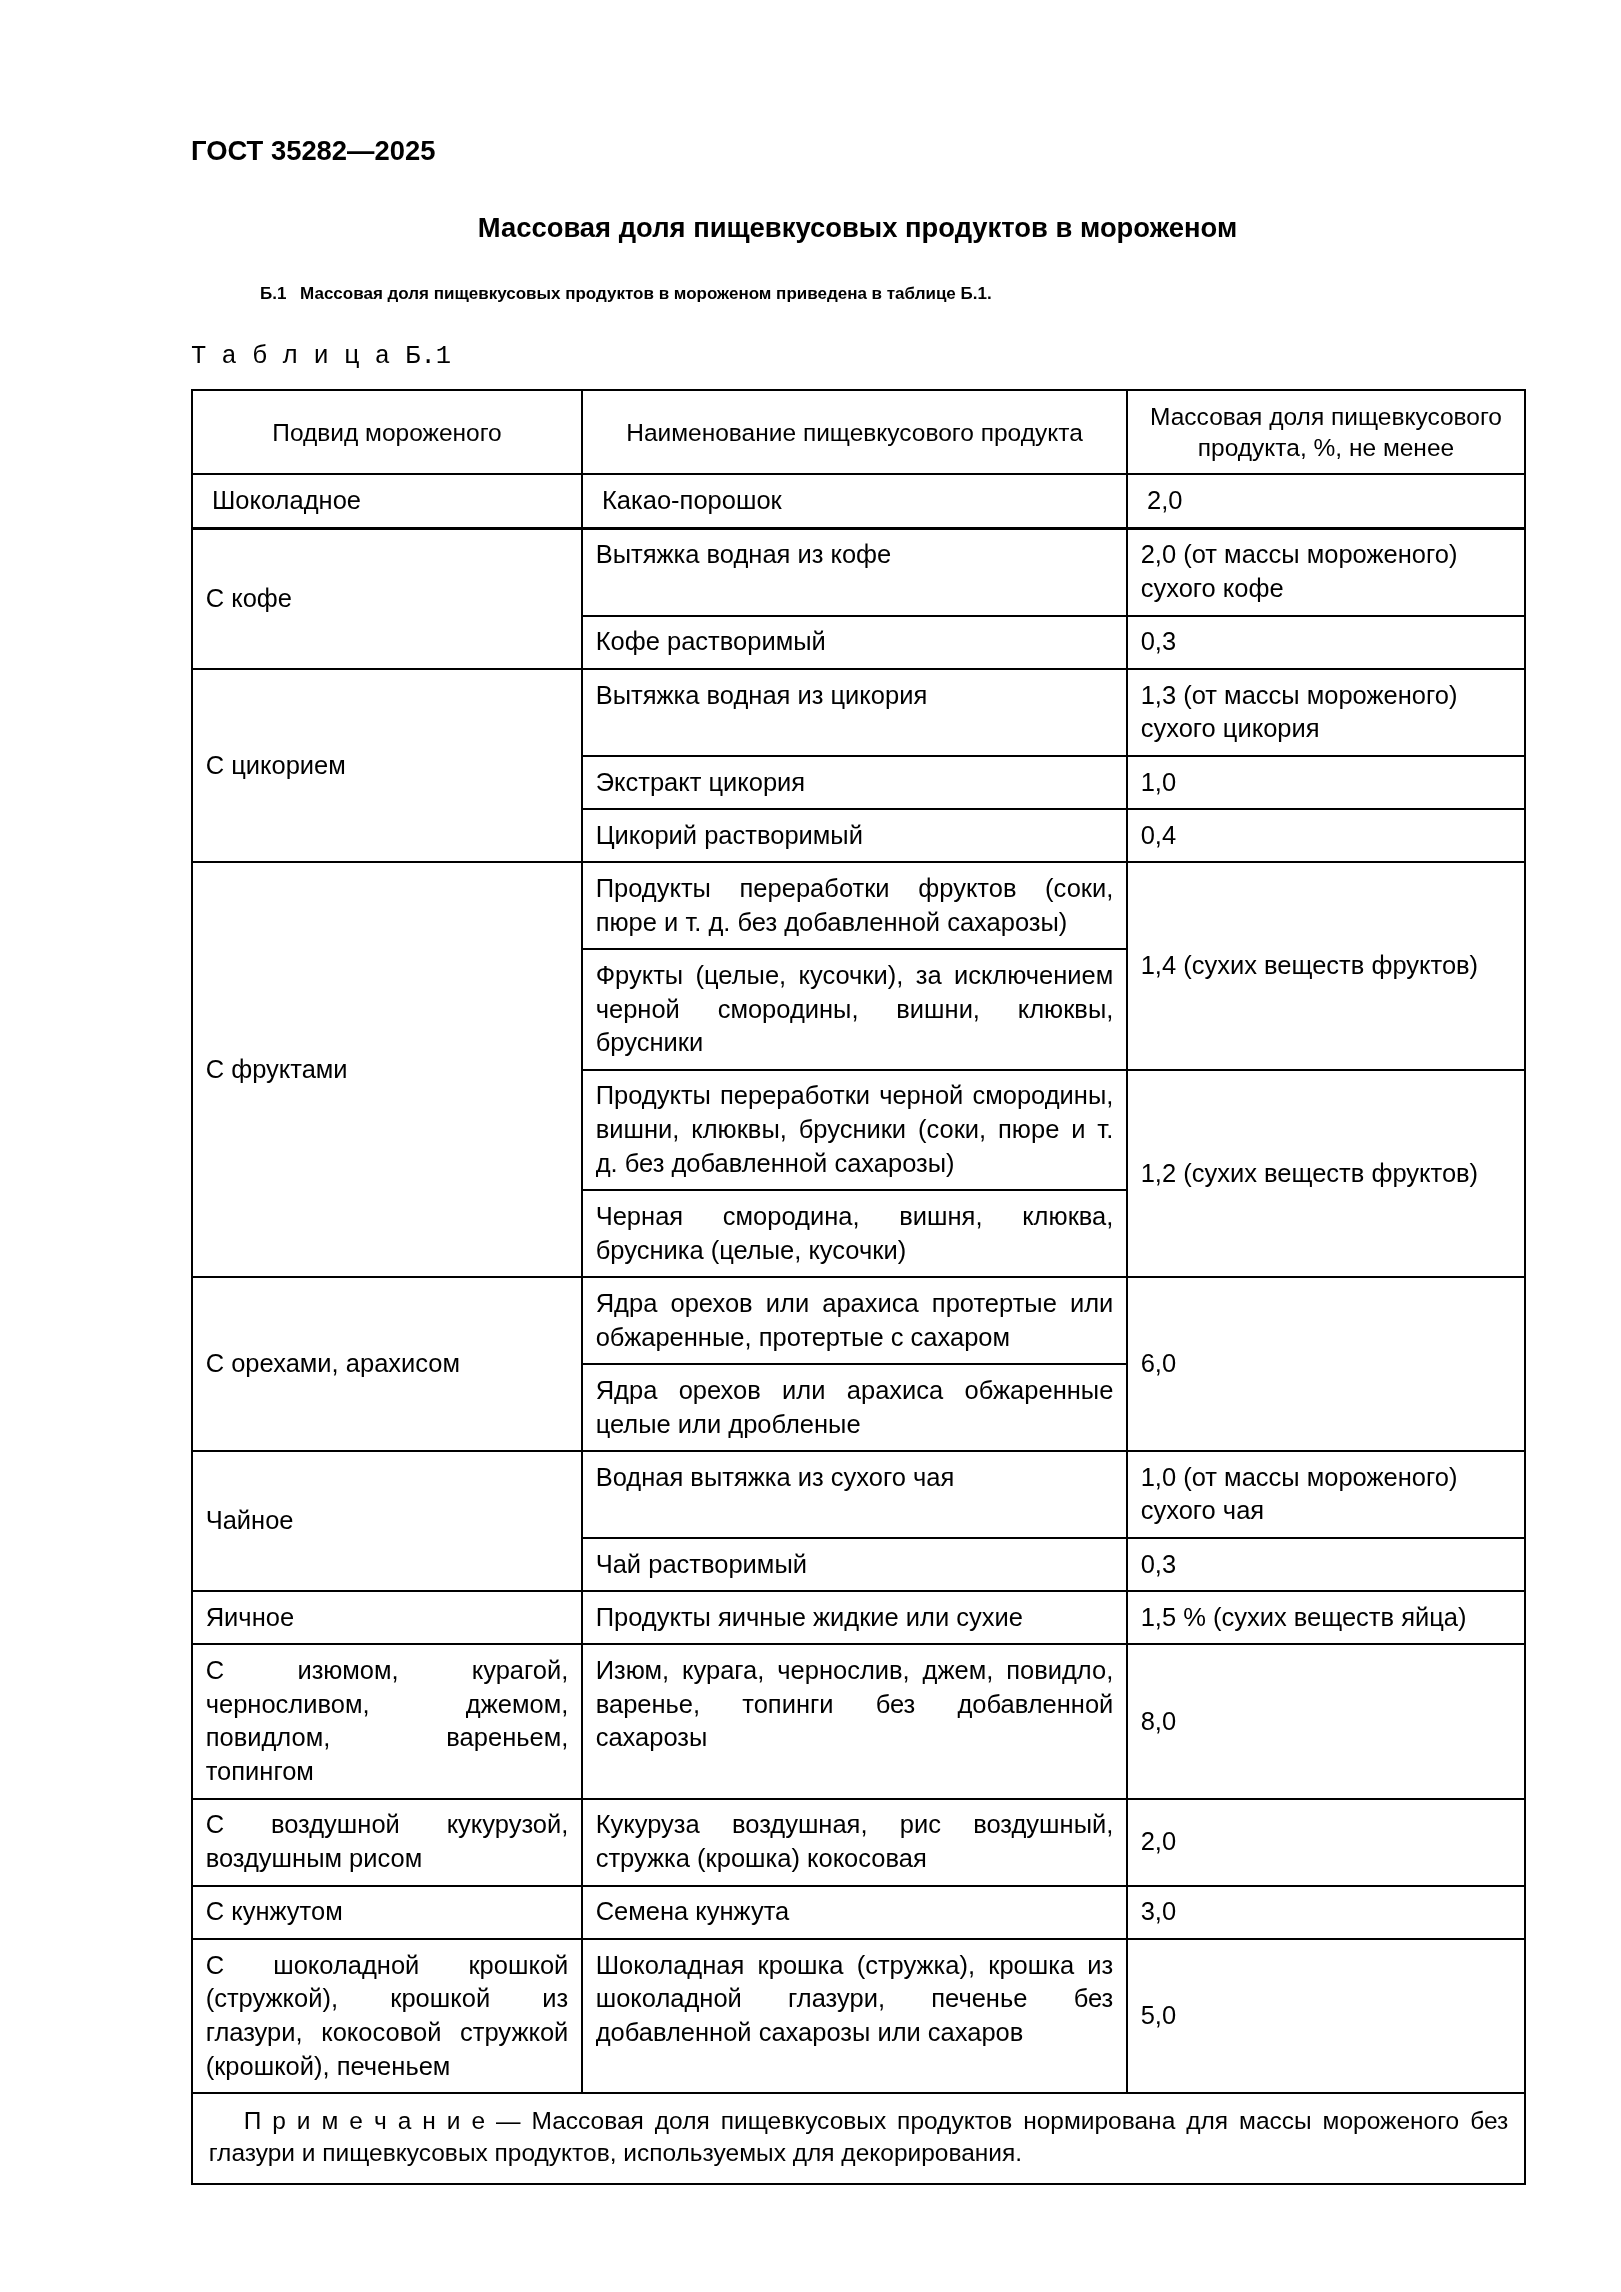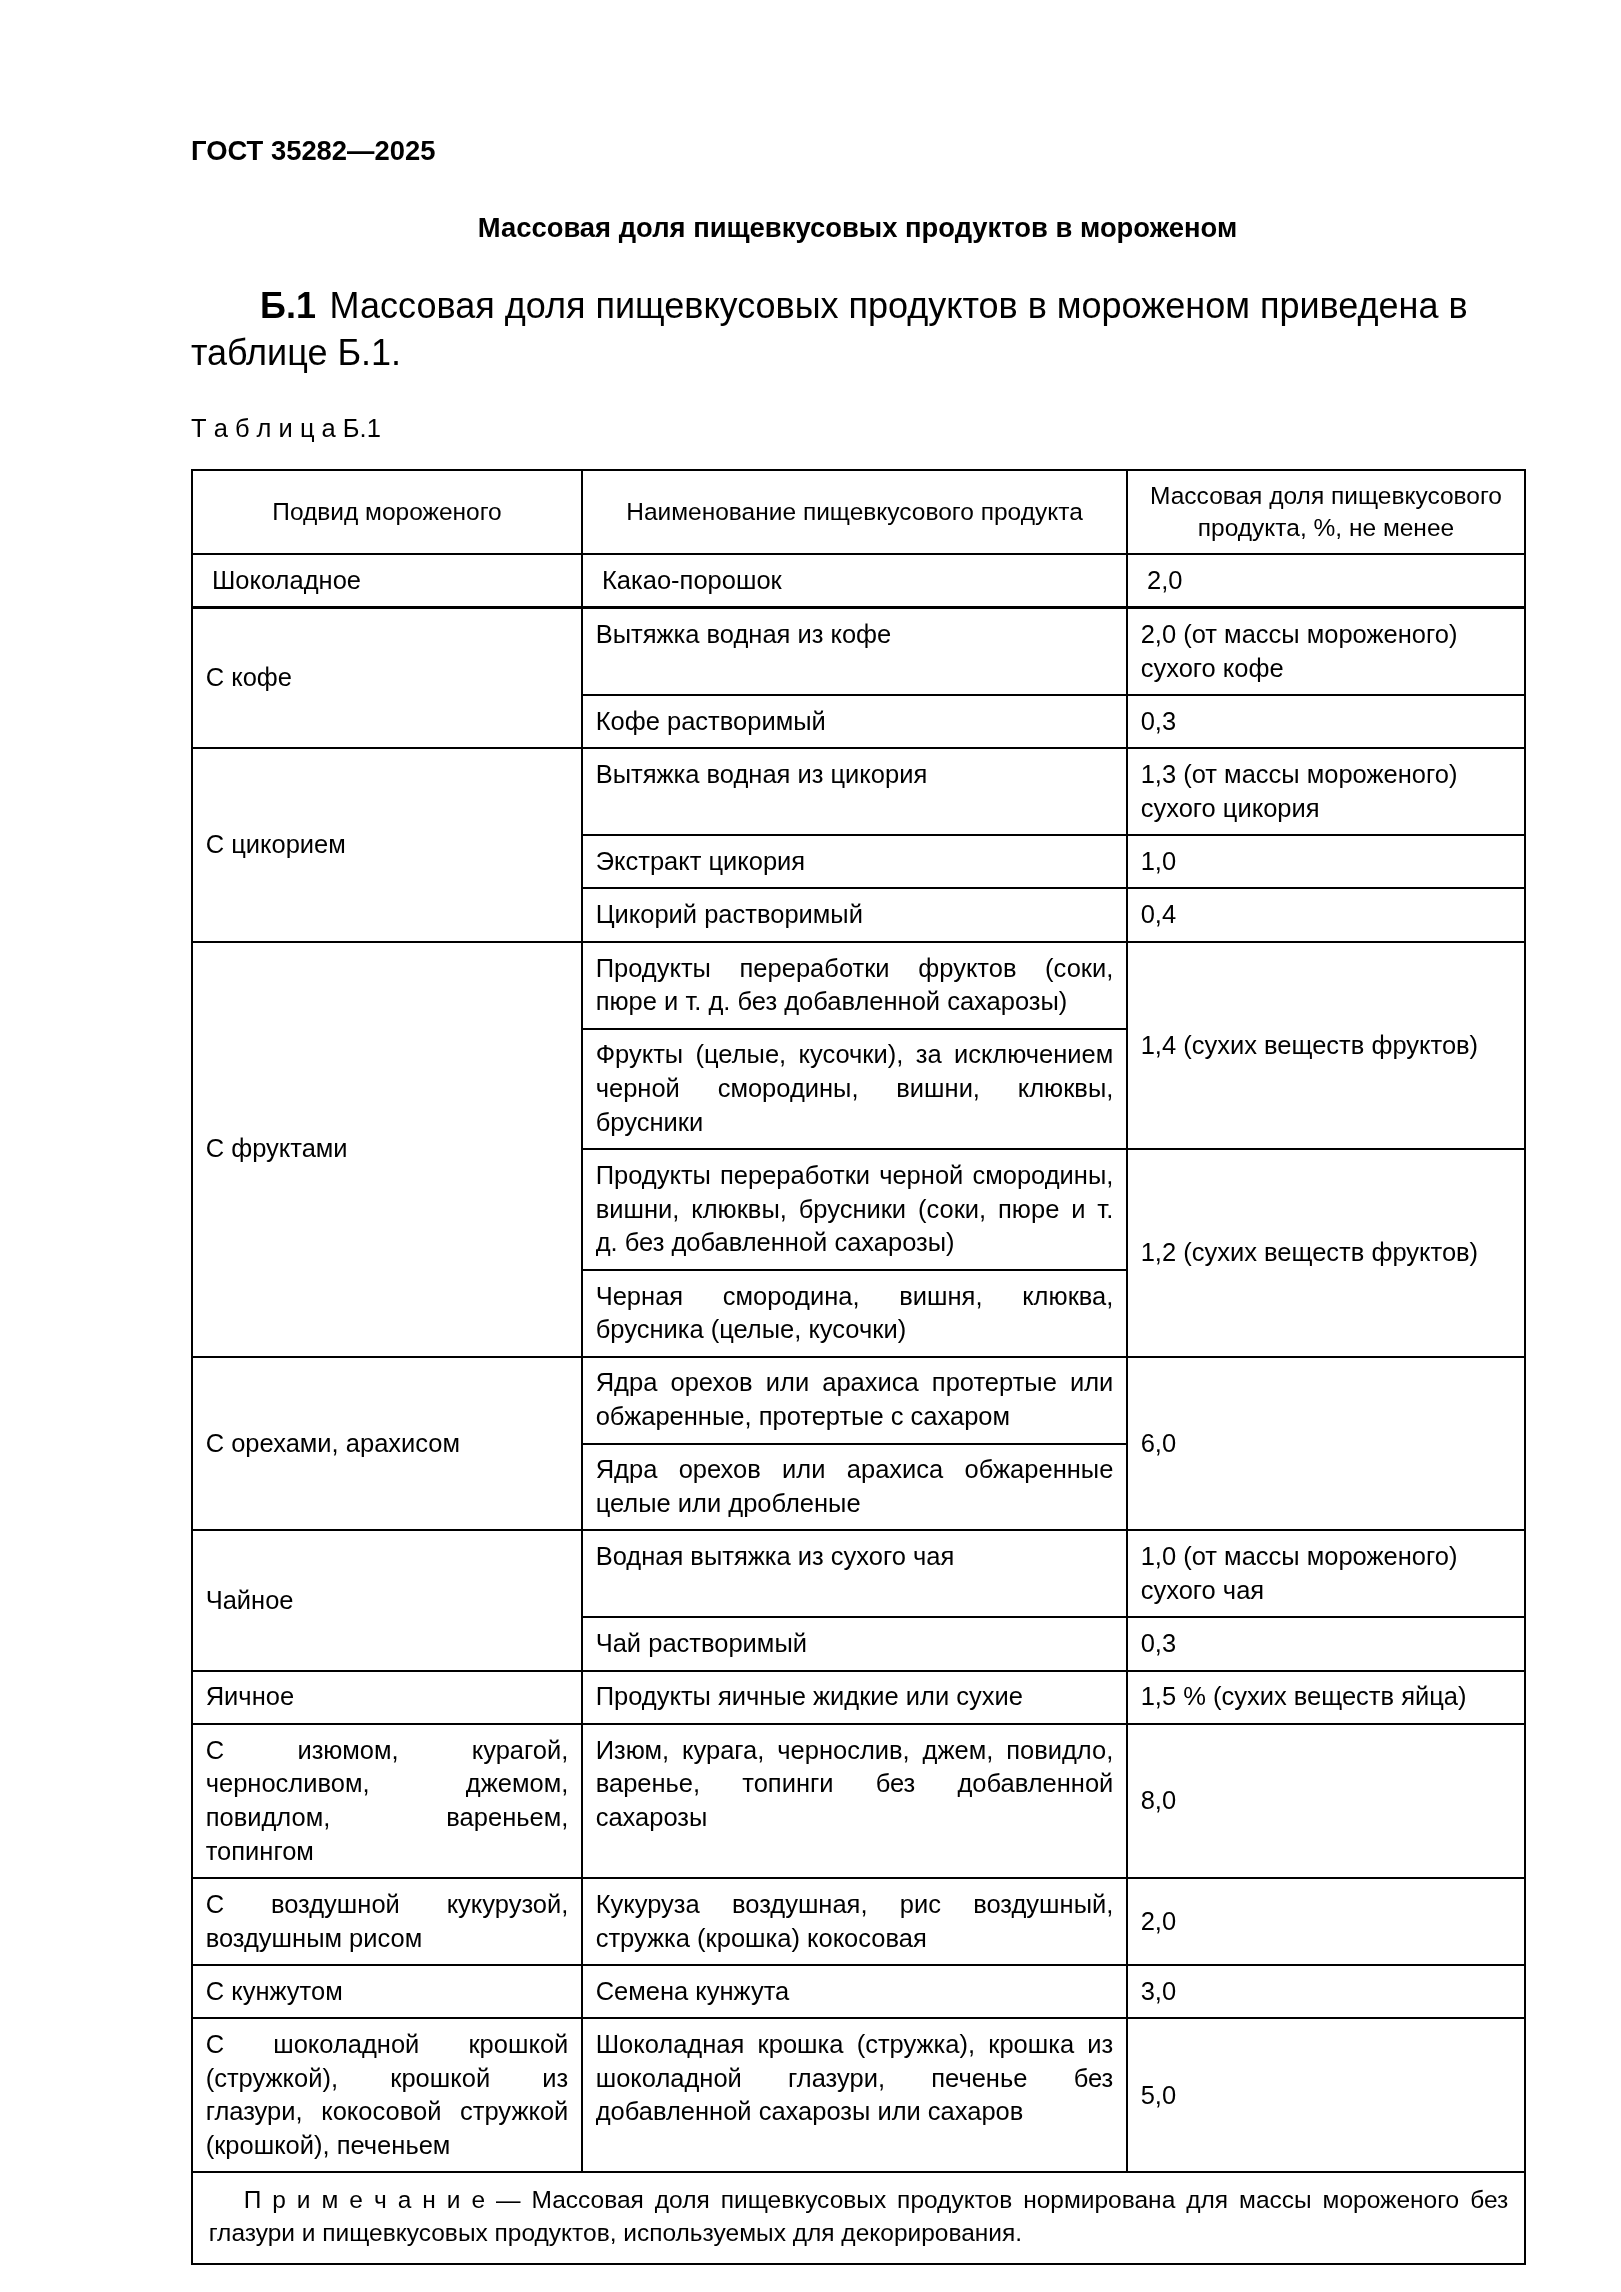--- a/index.html
+++ b/index.html
@@ -26,29 +26,31 @@
     font-size: 26.5px;
     line-height: 1.35;
   }
   .main-title {
     text-align: center;
     font-weight: bold;
     font-size: 27.4px;
     margin-top: 45px;
   }
   .intro {
-    font-size: 36px;
+    font-size: 17px;
     margin: 39px 0 0 0;
     text-indent: 69px;
     line-height: 1.3;
+    font-weight: bold;
   }
   .clause { margin-right: 13.7px; }
   .table-caption {
     font-size: 25.5px;
-    margin: 37px 0 26px 0;
+    margin: 37px 0 18px 0;
+    font-family: Liberation Mono, monospace;
   }
 
   table.b1 {
     border-collapse: collapse;
     width: 1333px;
     table-layout: fixed;
   }
   .b1 th, .b1 td {
     border: 2px solid #000;
     font-size: 25.5px;

